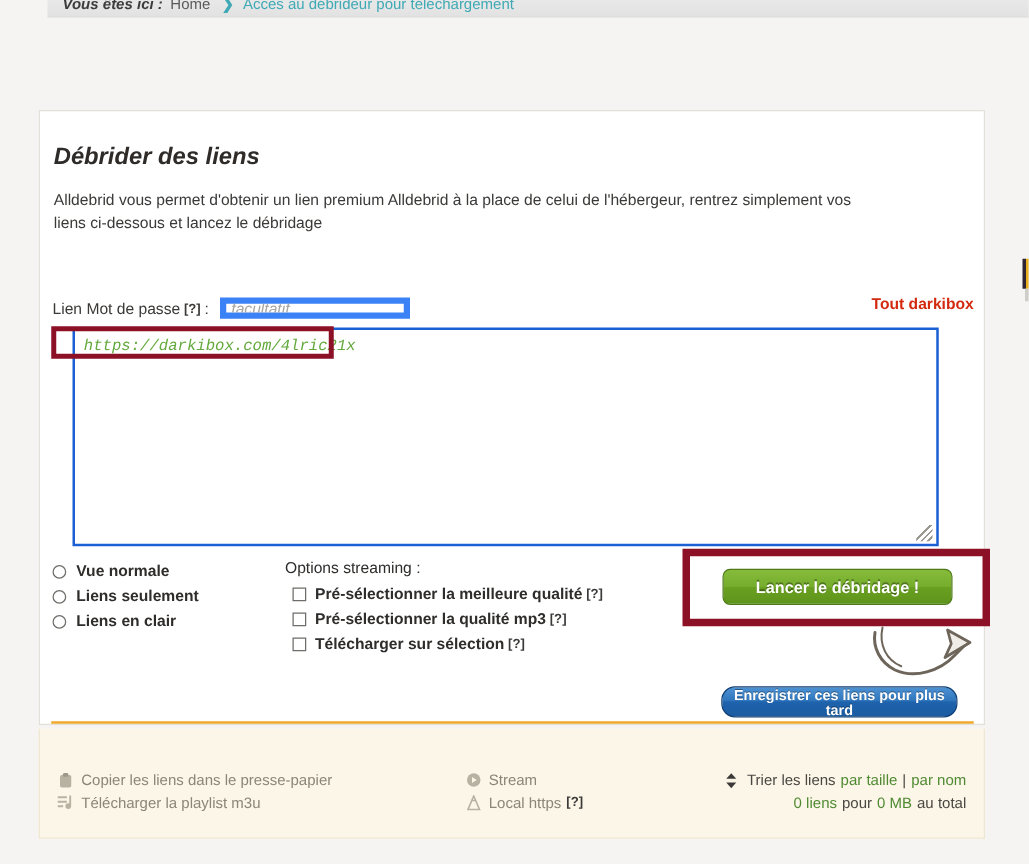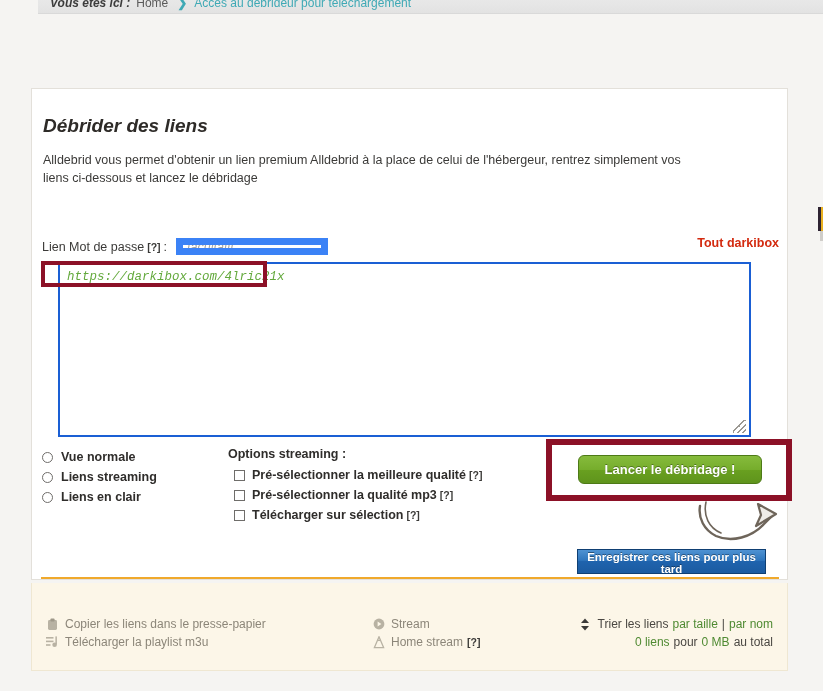--- a/index.html
+++ b/index.html
@@ -68,21 +68,21 @@
   
   .pass-row {
     position: absolute; left: 42px; top: 238px;
     display: flex; align-items: center;
     font-size: 12.5px; color: #3b3a38;
   }
   .q-mark { font-size: 10.5px; font-weight: bold; color: #3b3a38; margin: 0 3px; }
   .pass-input {
     margin-left: 9px;
     width: 152px; height: 17px;
-    border: 7px solid #3b82f6;
+    border: 5px solid #3b82f6;
     background: #fff;
     font-family: "Liberation Sans", sans-serif;
     font-size: 12.5px; font-style: italic;
     color: #a9a6a0;
     padding: 0 4px;
     outline: none;
   }
   .pass-input::placeholder { color: #a9a6a0; font-style: italic; opacity: 1; }
 
   .clear-all {
@@ -138,21 +138,21 @@
     width: 11px; height: 11px; border-radius: 50%;
     border: 1.5px solid #6f6d6a; background: #fff;
     margin-right: 8px; flex: none;
   }
 
   
   .stream-opts {
     position: absolute; left: 228px; top: 447px;
     font-size: 12.5px; color: #2f2d2b;
   }
-  .stream-title { font-weight: bold; margin-bottom: 4px; }
+  .stream-title { font-weight: normal; margin-bottom: 4px; }
   .check-row { display: flex; align-items: center; height: 20px; font-weight: bold; }
   .checkbox {
     width: 11px; height: 11px;
     border: 1.5px solid #6f6d6a; background: #fff;
     margin-right: 7px; margin-left: 6px; flex: none;
   }
 
   
   .launch-btn {
     position: absolute; left: 578px; top: 455px;
@@ -173,21 +173,21 @@
     pointer-events: none;
   }
 
   
   .sketch-arrow { position: absolute; left: 694px; top: 496px; pointer-events: none; }
 
   
   .save-btn {
     position: absolute; left: 577px; top: 549px;
     width: 189px; height: 25px;
-    border-radius: 0;
+    border-radius: 11px;
     border: 1px solid #0f3f73;
     background: linear-gradient(to bottom, #4e92d2 0%, #2f76bd 45%, #1f63ad 50%, #1b5ba1 100%);
     color: #ffffff; font-size: 11.5px; font-weight: bold;
     text-shadow: 0 -1px 0 rgba(0,0,0,.4);
     cursor: pointer;
     font-family: "Liberation Sans", sans-serif;
   }
 
   
   .panel-rule {
@@ -261,21 +261,21 @@
   </div>
   <div class="anno-link"></div>
 
   <div class="radios">
     <div class="radio-row">
       <span class="radio-dot"></span>
       <span>Vue normale</span>
     </div>
     <div class="radio-row">
       <span class="radio-dot"></span>
-      <span>Liens streaming</span>
+      <span>Liens seulement</span>
     </div>
     <div class="radio-row">
       <span class="radio-dot"></span>
       <span>Liens en clair</span>
     </div>
   </div>
 
   <div class="stream-opts">
     <div class="stream-title">Options streaming :</div>
     <div class="check-row">
@@ -344,21 +344,21 @@
         </span>
         <span>Stream</span>
       </div>
       <div class="f-row">
         <span class="f-ico">
           <svg width="12" height="13" viewBox="0 0 12 13">
             <path d="M6 0.8 L10.6 11.6 L1.4 11.6 Z" fill="none" stroke="#b8b2a3" stroke-width="1.3"></path>
             <path d="M4.2 4.4 L7.8 4.4" stroke="#b8b2a3" stroke-width="1.3"></path>
           </svg>
         </span>
-        <span>Home stream</span>
+        <span>Local https</span>
         <span class="q-dark" style="margin-left:4px">[?]</span>
       </div>
     </div>
 
     <div class="f-col-c">
       <div class="f-sort-row">
         <span class="f-ico">
           <svg width="10" height="13" viewBox="0 0 10 13">
             <path d="M5 0.5 L9 5 L1 5 Z" fill="#3b3a38"></path>
             <path d="M5 12.5 L1 8 L9 8 Z" fill="#3b3a38"></path>

